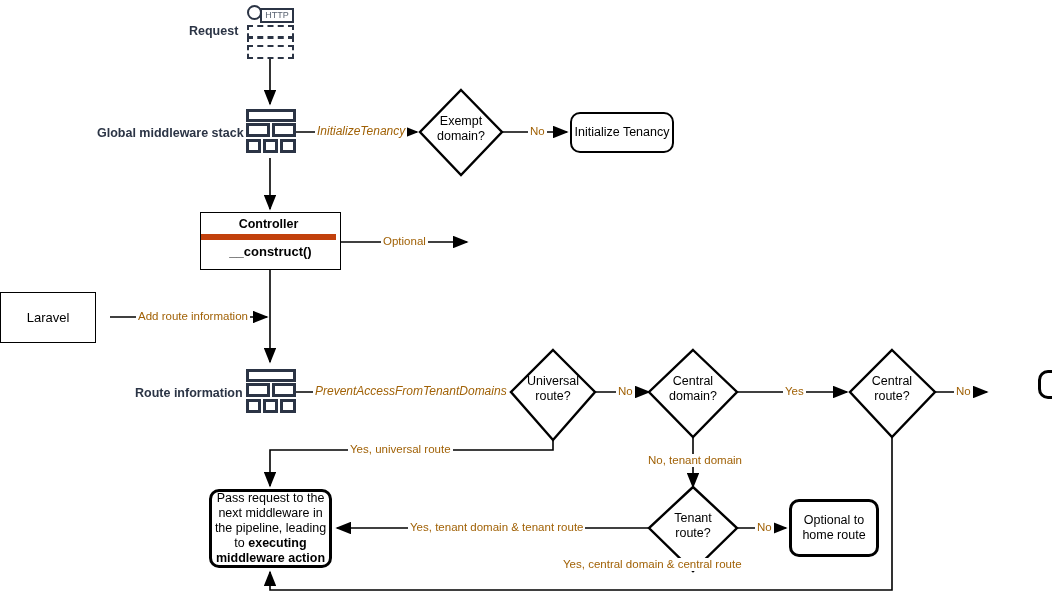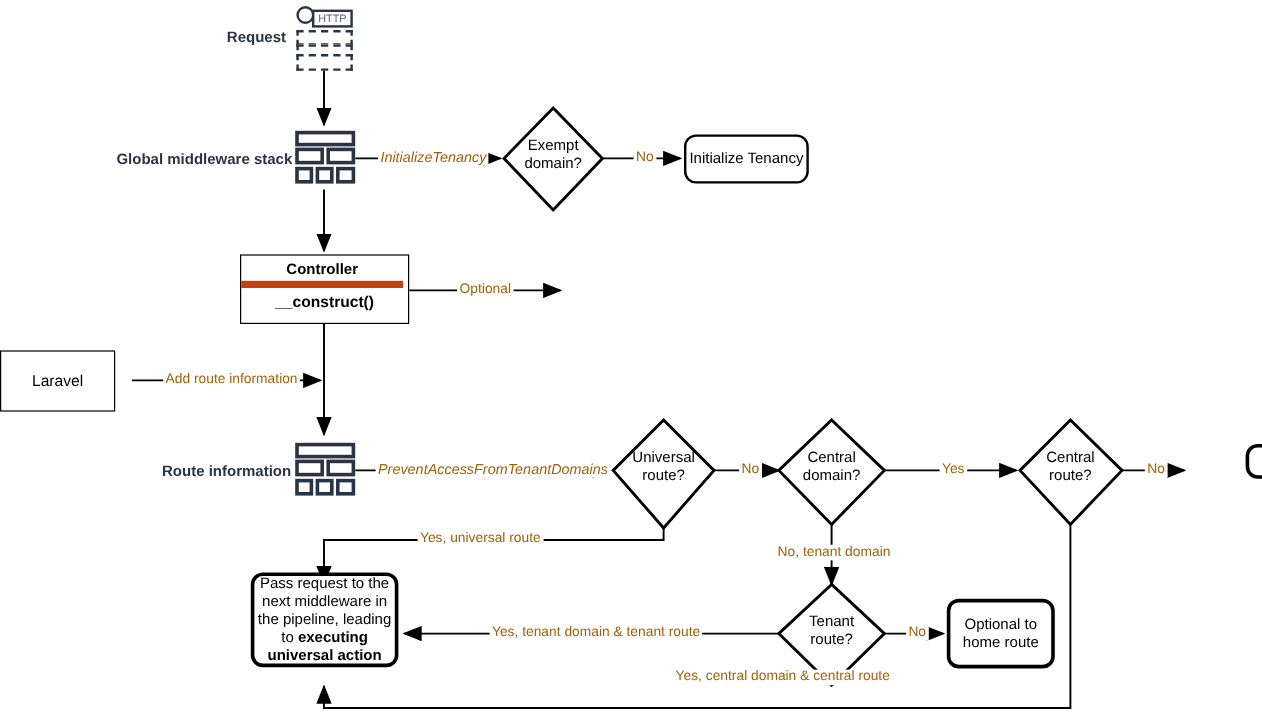--- a/index.html
+++ b/index.html
@@ -163,28 +163,28 @@
 
   <div class="node round-box-thick txt13" style="left:1038px;top:370px;width:61px;height:29px;">
     <span>404</span>
   </div>
 
   <div class="node round-box-thick txt" style="left:789px;top:499px;width:90px;height:58px;flex-direction:column;">
     <div>Optional to</div>
     <div>home route</div>
   </div>
 
-  <div class="node round-box-thick txt" style="left:209px;top:477px;width:123px;height:79px;flex-direction:column;">
+  <div class="node round-box-thick txt" style="left:209px;top:489px;width:123px;height:79px;flex-direction:column;">
     <div>Pass request to the</div>
     <div>next middleware in</div>
     <div>the pipeline, leading</div>
     <div>
       <span>to </span><span class="bold">executing</span>
     </div>
-    <div class="bold">universal action</div>
+    <div class="bold">middleware action</div>
   </div>
 
   <div class="edge-label ital" style="left:315px;top:125px;">InitializeTenancy</div>
   <div class="edge-label" style="left:528px;top:125px;">No</div>
   <div class="edge-label" style="left:381px;top:235px;">Optional</div>
   <div class="edge-label" style="left:136px;top:310px;">Add route information</div>
   <div class="edge-label ital" style="left:313px;top:385px;">PreventAccessFromTenantDomains</div>
   <div class="edge-label" style="left:616px;top:385px;">No</div>
   <div class="edge-label" style="left:348px;top:443px;">Yes, universal route</div>
   <div class="edge-label" style="left:783px;top:385px;">Yes</div>

